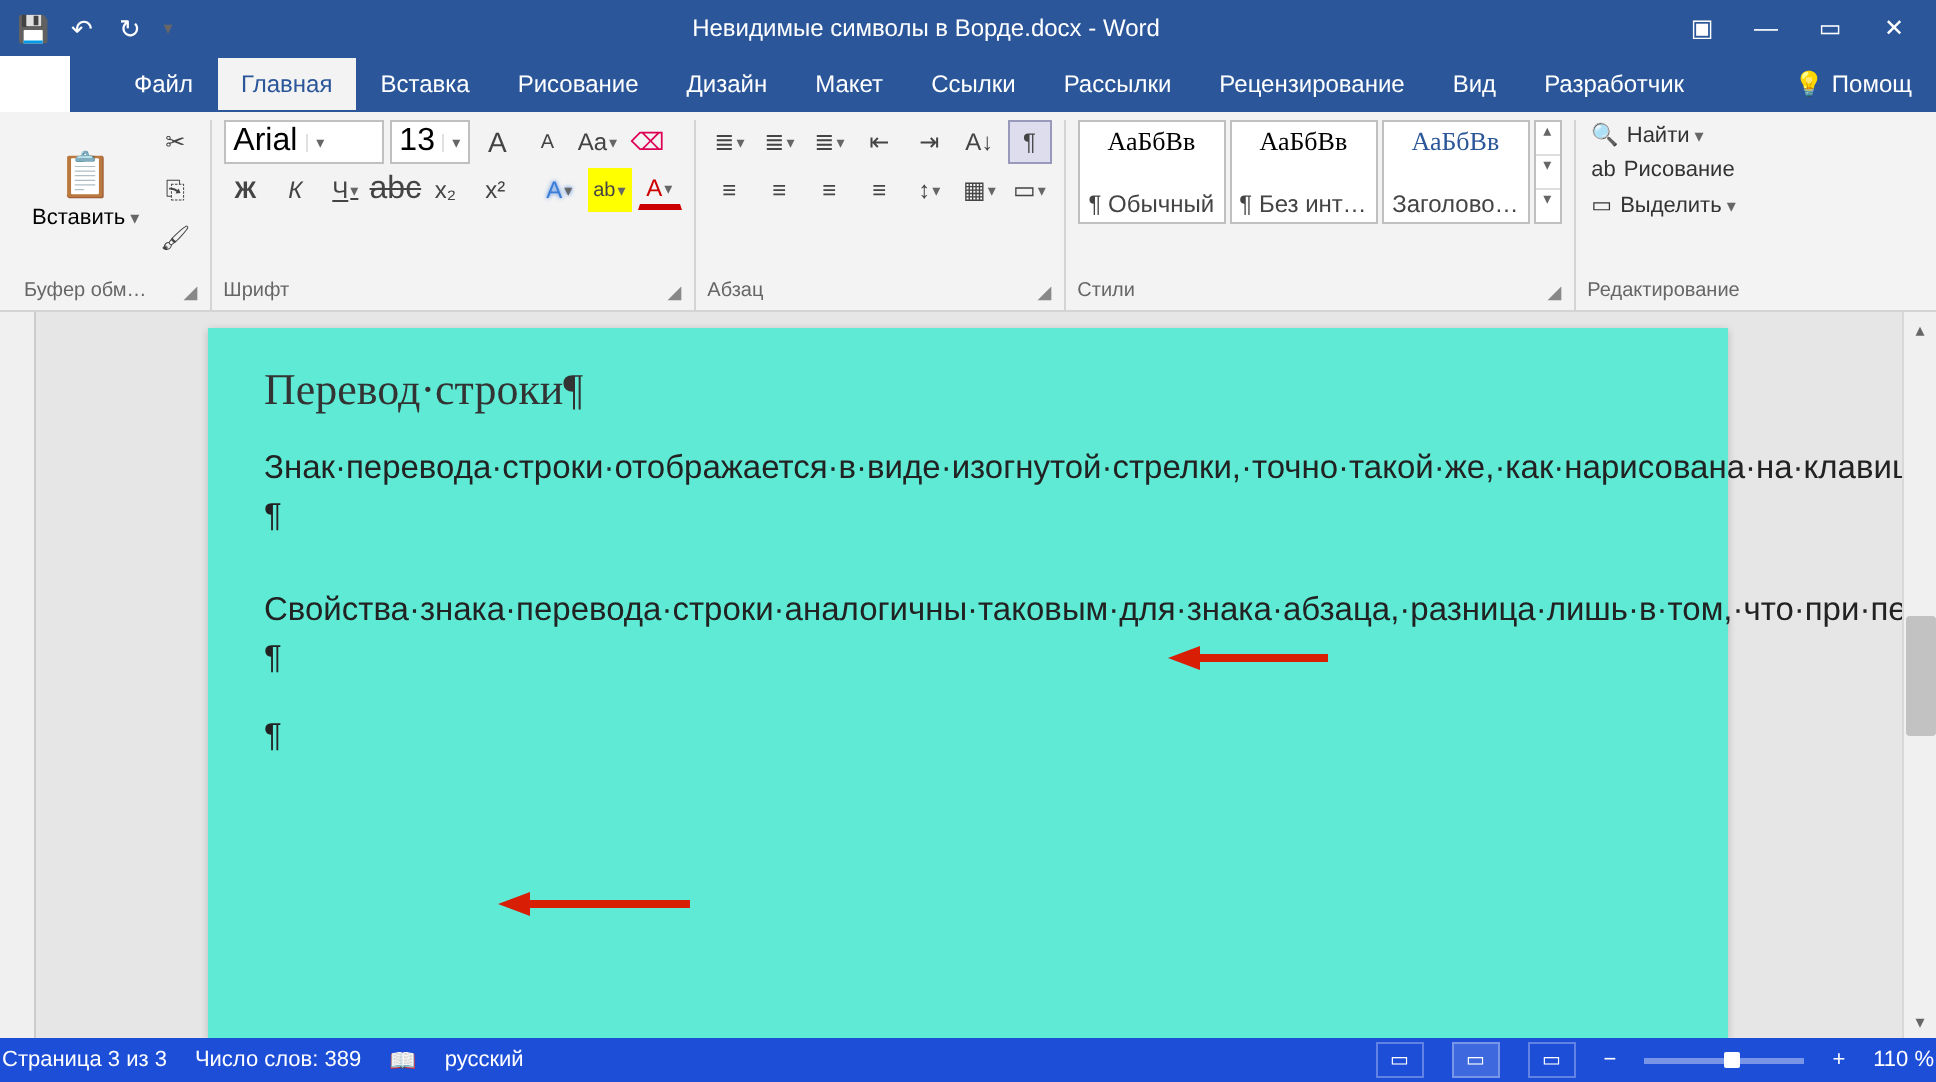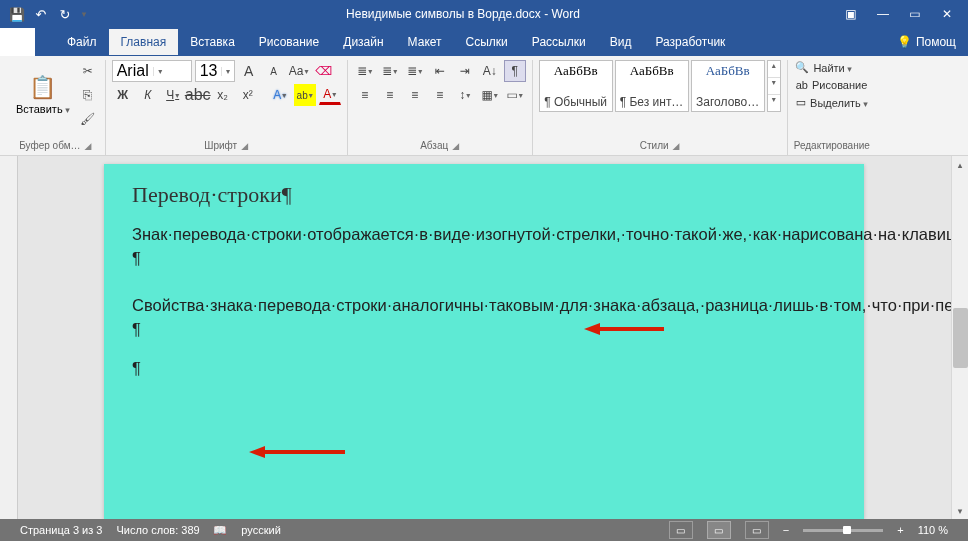--- a/index.html
+++ b/index.html
@@ -10,21 +10,21 @@
 .titlebar .title { flex: 1; text-align: center; font-size: 12px; }
 .titlebar .wcontrols { display: flex; gap: 2px; }
 .titlebar .wcontrols span { width: 30px; height: 22px; display: flex; align-items: center; justify-content: center; font-size: 12px; }
 .tabs { background: #2b579a; color: #fff; height: 28px; display: flex; align-items: center; padding-left: 20px; margin-left: 35px; }
 .tabs .tab { padding: 6px 12px; font-size: 12px; cursor: pointer; }
 .tabs .tab.active { background: #f3f3f3; color: #2b579a; }
 .tabs .help { margin-left: auto; padding: 6px 12px; display: flex; align-items: center; gap: 4px; font-size: 12px; }
 .ribbon { background: #f3f3f3; border-bottom: 1px solid #d4d4d4; height: 100px; display: flex; padding: 4px 6px 0 6px; gap: 0; }
 .rgroup { border-right: 1px solid #d4d4d4; padding: 0 6px 2px 6px; display: flex; flex-direction: column; justify-content: space-between; }
 .rgroup:last-child { border-right: none; }
-.rgroup .glabel { text-align: center; font-size: 10px; color: #666; padding: 2px 0; display: flex; align-items: center; justify-content: center; gap: 4px; }
+.rgroup .glabel { text-align: center; font-size: 10px; color: #666; padding: 2px 0; display: flex; align-items: center; justify-content: space-between; gap: 4px; }
 .rgroup .gbody { display: flex; flex-direction: column; gap: 2px; }
 .row { display: flex; align-items: center; gap: 3px; }
 .bigbtn { display: flex; flex-direction: column; align-items: center; justify-content: center; gap: 2px; padding: 2px 4px; }
 .bigbtn .ic { font-size: 22px; }
 .bigbtn .lbl { font-size: 11px; }
 .sbtn { width: 22px; height: 22px; display: flex; align-items: center; justify-content: center; font-size: 12px; color: #444; border: 1px solid transparent; }
 .sbtn.drop::after { content: "▾"; font-size: 8px; margin-left: 1px; color: #666; }
 .combo { display: flex; align-items: center; border: 1px solid #c0c0c0; background: #fff; height: 22px; }
 .combo .val { padding: 0 4px; font-size: 16px; }
 .combo .arr { width: 14px; text-align: center; font-size: 8px; color: #666; border-left: 1px solid #e0e0e0; }
@@ -38,21 +38,21 @@
 .page { background: #5eead4; width: 760px; box-shadow: 0 1px 4px rgba(0,0,0,.2); padding: 18px 28px 28px 28px; position: relative; min-height: 345px; }
 .page h2 { font-family: "Times New Roman", serif; font-weight: normal; font-size: 22px; color: #333; margin-bottom: 14px; }
 .page p { font-family: Arial, sans-serif; font-size: 16.5px; color: #222; line-height: 1.48; margin: 0; }
 .page .spacer { height: 22px; }
 .arrow { position: absolute; }
 .arrow svg { display: block; }
 .scroll-v { position: absolute; right: 0; top: 0; bottom: 0; width: 17px; background: #f0f0f0; border-left: 1px solid #d8d8d8; display: flex; flex-direction: column; }
 .scroll-v .arrbtn { height: 17px; display: flex; align-items: center; justify-content: center; font-size: 9px; color: #666; }
 .scroll-v .thumb { background: #c2c2c2; width: 15px; height: 60px; margin: 0 auto; border-radius: 2px; }
 .scroll-v .track { flex: 1; }
-.statusbar { background: #737373; color: #fff; height: 22px; display: flex; align-items: center; font-size: 11px; padding: 0 20px; gap: 14px; text-align: right; }
+.statusbar { background: #1d4ed8; color: #fff; height: 22px; display: flex; align-items: center; font-size: 11px; padding: 0 1px; gap: 14px; text-align: right; }
 .statusbar .sep { flex: 1; }
 .statusbar .vbtn { width: 24px; height: 18px; display: flex; align-items: center; justify-content: center; border: 1px solid rgba(255,255,255,.3); font-size: 10px; }
 .statusbar .slider { width: 80px; height: 3px; background: rgba(255,255,255,.4); position: relative; }
 .statusbar .slider::after { content: ""; position: absolute; left: 50%; top: -3px; width: 8px; height: 8px; background: #fff; border-radius: 1px; }
 .dd::after { content: " ▾"; font-size: 9px; color: #666; }
 </style>
 </head>
 <body>
 
 <div class="titlebar">
@@ -73,20 +73,21 @@
 
 <div class="tabs">
   <div class="tab">Файл</div>
   <div class="tab active">Главная</div>
   <div class="tab">Вставка</div>
   <div class="tab">Рисование</div>
   <div class="tab">Дизайн</div>
   <div class="tab">Макет</div>
   <div class="tab">Ссылки</div>
   <div class="tab">Рассылки</div>
+  <div class="tab">Рецензирование</div>
   <div class="tab">Вид</div>
   <div class="tab">Разработчик</div>
   <div class="help">
     <span>💡</span>
     <span>Помощ</span>
   </div>
 </div>
 
 <div class="ribbon">
 

